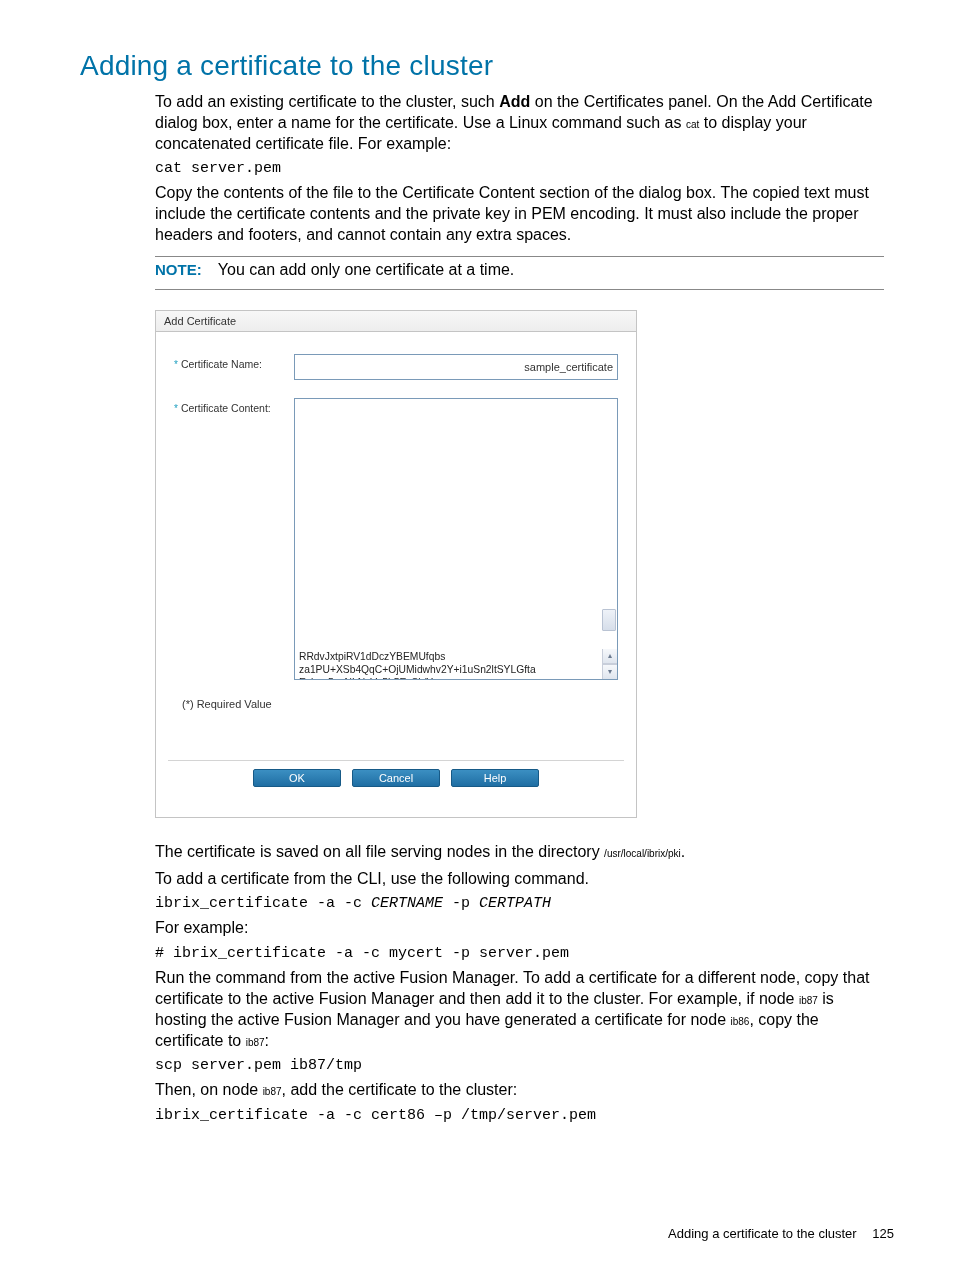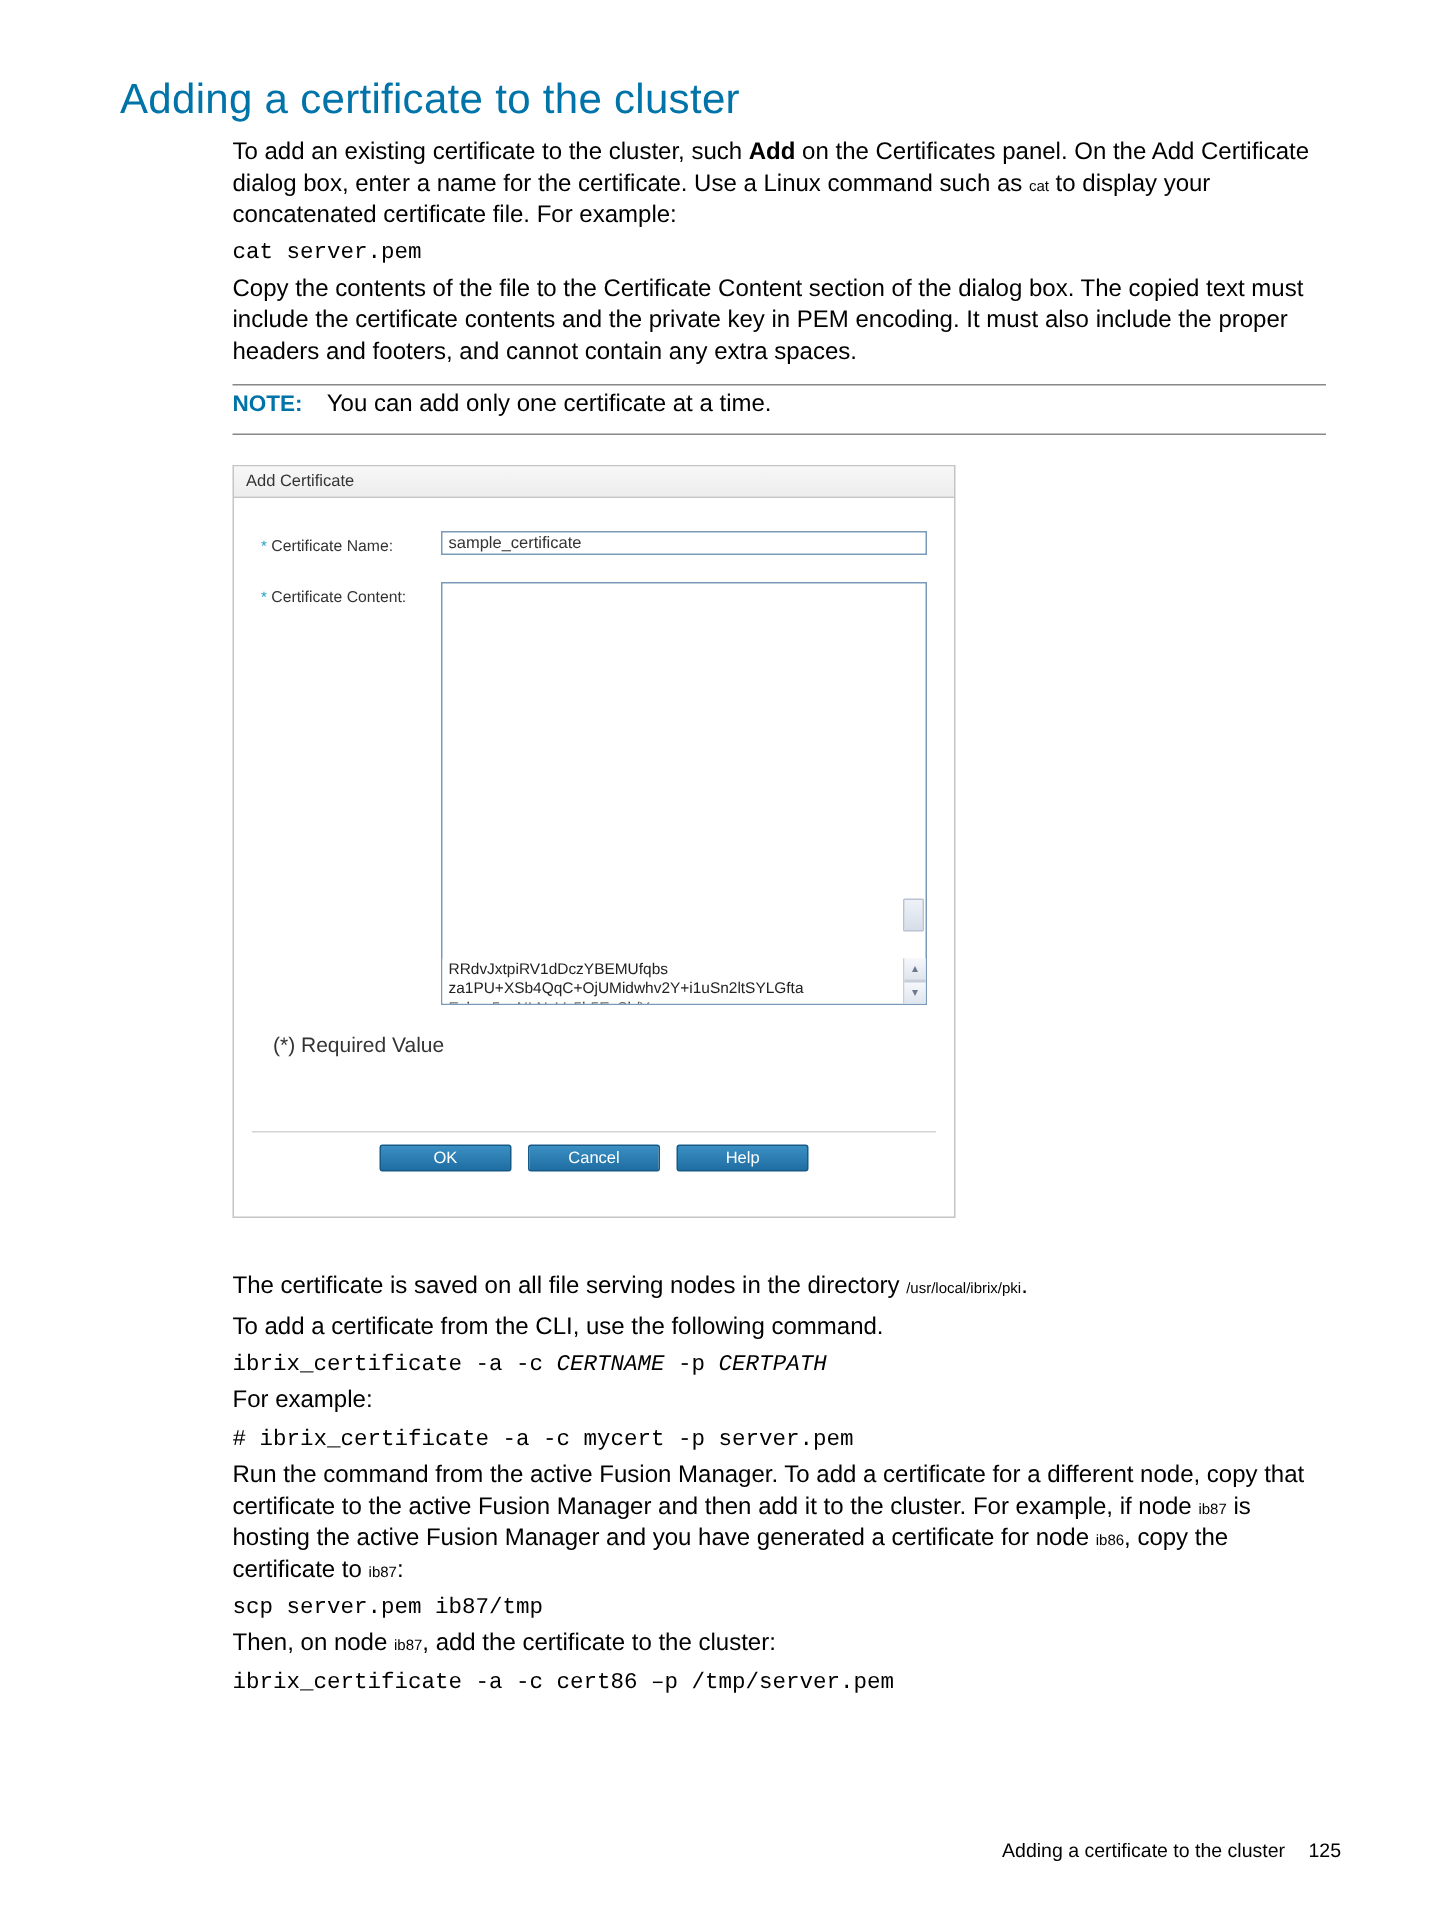--- a/index.html
+++ b/index.html
@@ -61,21 +61,21 @@
     font-size: 15px;
   }
   .note-text {
     font-size: 16px;
   }
   
   .dialog {
     width: 480px;
     border: 1px solid #c4c4c4;
     background: #fff;
-    margin: 20px 0 36px 0;
+    margin: 20px 0 24px 0;
     font-size: 11px;
     font-family: Arial, Helvetica, sans-serif;
     color: #333;
   }
   .dialog-title {
     background: linear-gradient(#f7f7f7,#ededed);
     border-bottom: 1px solid #c4c4c4;
     padding: 4px 8px;
     font-size: 11px;
     color: #333;
@@ -95,28 +95,29 @@
     color: #333;
     padding-top: 4px;
   }
   .req-star {
     color: #20a0c0;
     font-size: 10px;
     margin-right: 3px;
   }
   .text-input {
     flex: 1;
-    height: 16px;
+    height: 26px;
     border: 1px solid #7a9ab8;
     padding: 1px 4px;
     font-size: 11px;
     font-family: Arial, sans-serif;
     color: #333;
     background: #fff;
     box-sizing: border-box;
+    text-align: right;
   }
   .textarea-wrap {
     flex: 1;
     position: relative;
     border: 1px solid #7a9ab8;
     height: 280px;
     display: flex;
     align-items: flex-end;
   }
   .cert-textarea {
@@ -152,21 +153,21 @@
   .scroll-btn.bot{border-bottom:none;border-top:1px solid #c8ceda;}
   .scroll-thumb {
     position:absolute;
     right:1px;
     width:12px;
     background: linear-gradient(#eef2f8,#d6deea);
     border:1px solid #b9c3d3;
     border-radius:1px;
   }
   .required-note {
-    font-size: 14px;
+    font-size: 11px;
     color: #333;
     margin: 10px 0 40px 8px;
   }
   .dialog-sep {
     border: none;
     border-top: 1px solid #d4d4d4;
     margin: 0 12px 8px 12px;
   }
   .dialog-buttons {
     text-align: center;

